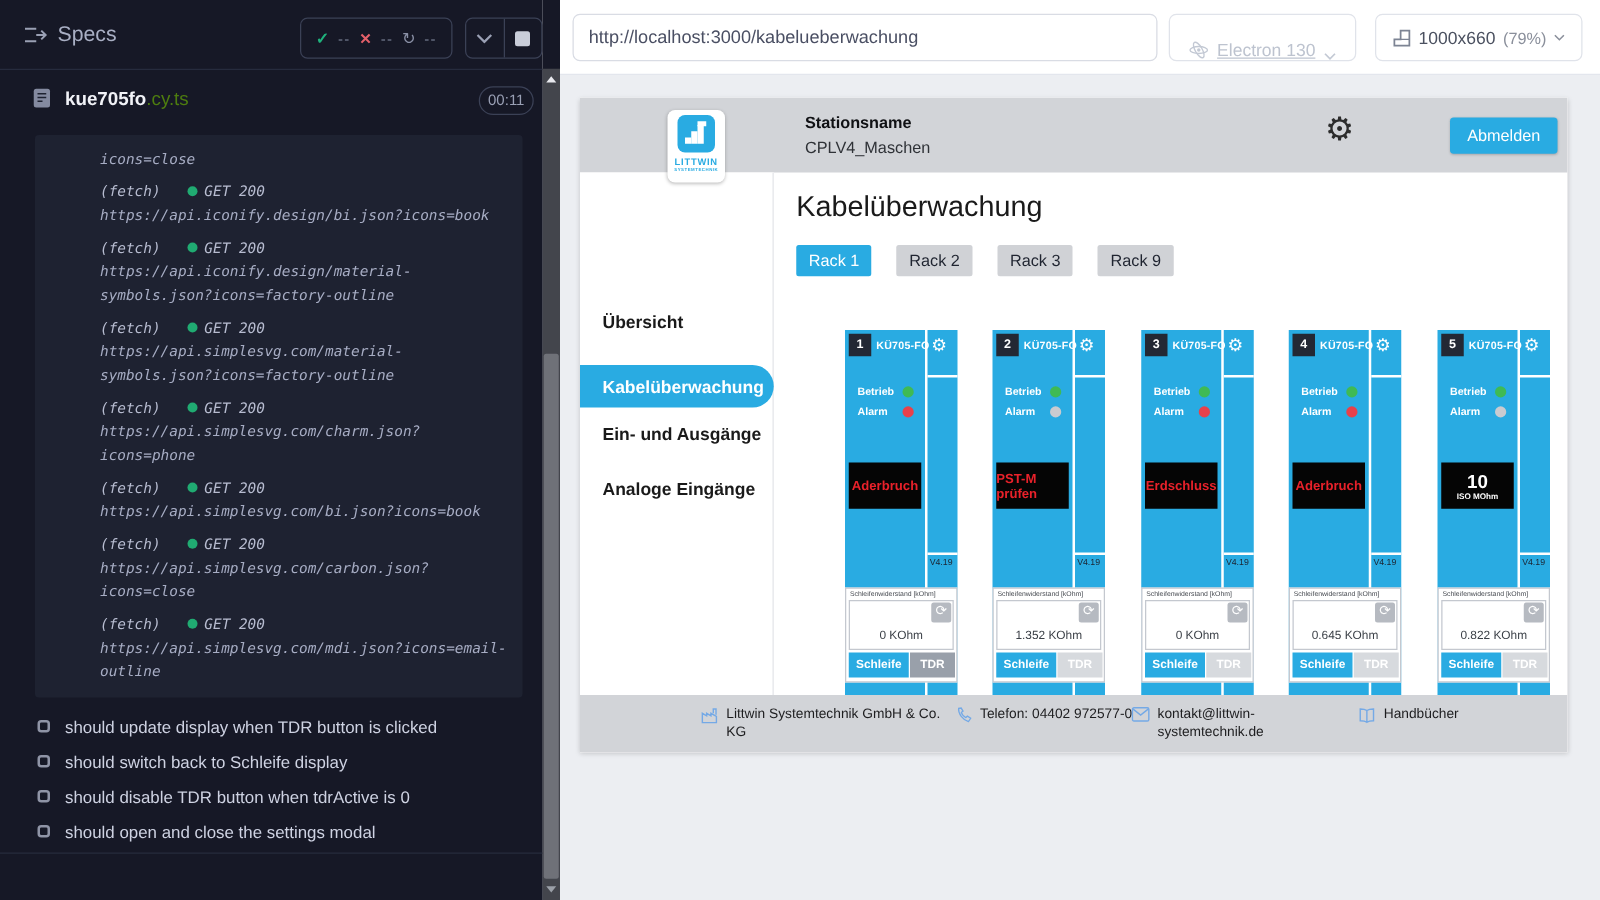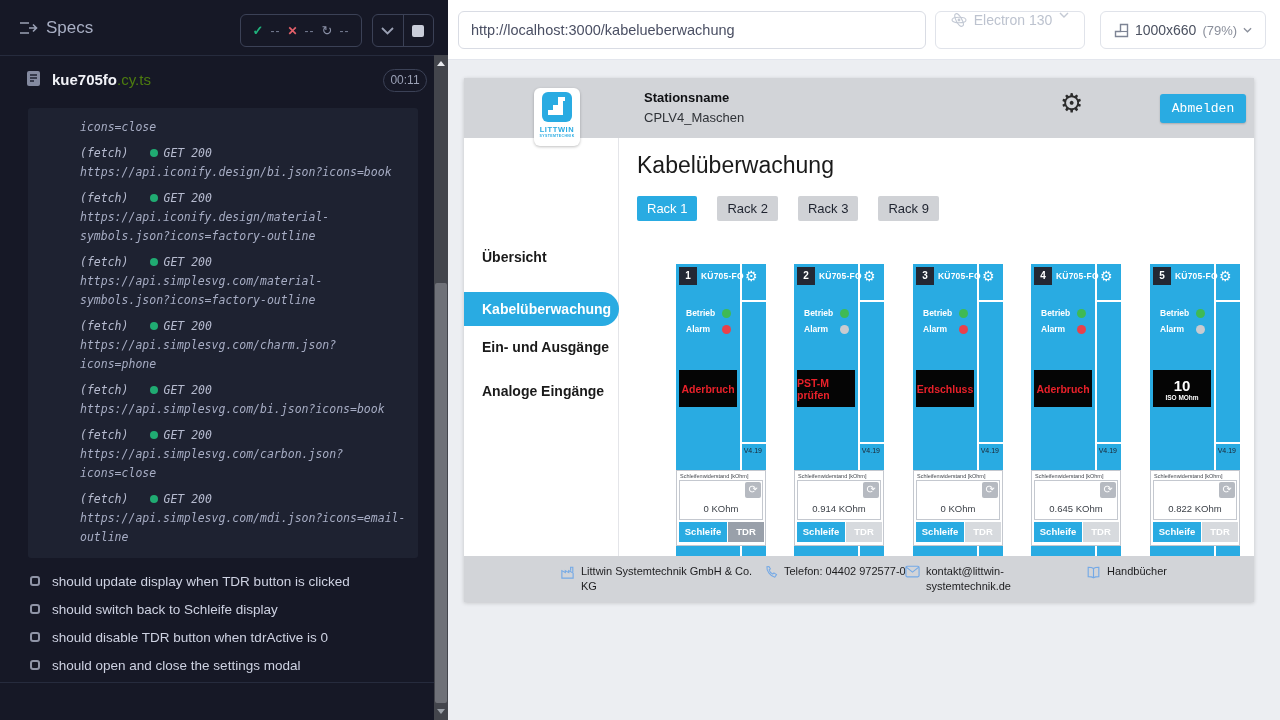--- a/index.html
+++ b/index.html
@@ -40,39 +40,39 @@
   .lp-scrollbar { position:absolute; left:434px; top:0; width:14px; height:720px; background:#161826; }
   .sb-track { position:absolute; left:0; top:55px; width:14px; height:665px; background:#43454c; }
   .sb-thumb { position:absolute; left:1px; top:228px; width:12px; height:420px; background:#6f7178; border-radius:2px; cursor:pointer; }
   .sb-up { position:absolute; left:3px; top:6px; width:0; height:0; border-left:4px solid transparent; border-right:4px solid transparent; border-bottom:5px solid #e8e9ee; }
   .sb-down { position:absolute; left:3px; bottom:6px; width:0; height:0; border-left:4px solid transparent; border-right:4px solid transparent; border-top:5px solid #9ba0a8; }
 
   
   .right-panel { position:absolute; left:448px; top:0; width:832px; height:720px; background:#eceef2; }
   .topbar { position:absolute; left:0; top:0; width:832px; height:60px; background:#ffffff; border-bottom:1px solid #e3e6ed; }
   .url-input { position:absolute; left:10px; top:11px; width:468px; height:38px; border:1px solid #d9dce4; border-radius:6px; padding:0 12px; font-size:14.5px; color:#4a4f63; font-family:"Liberation Sans",sans-serif; background:#fff; }
-  .browser-select { position:absolute; left:487px; top:11px; width:150px; height:38px; border:1px solid #e0e3ea; border-radius:6px; display:flex; align-items:flex-start; justify-content:center; gap:7px; color:#bdc3cf; font-size:14px; cursor:pointer; }
+  .browser-select { position:absolute; left:487px; top:11px; width:150px; height:38px; border:1px solid #e0e3ea; border-radius:6px; display:flex; align-items:flex-end; justify-content:center; gap:7px; color:#bdc3cf; font-size:14px; cursor:pointer;text-decoration:underline; }
   .viewport-select { position:absolute; left:652px; top:11px; width:166px; height:38px; border:1px solid #e0e3ea; border-radius:6px; display:flex; align-items:center; justify-content:center; gap:6px; font-size:14px; color:#4b5160; cursor:pointer; }
   .viewport-zoom { color:#8a8f9b; font-size:13px; }
 
   
   .app { position:absolute; left:16px; top:78px; width:790px; height:524px; background:#ffffff; box-shadow:0 1px 4px rgba(0,0,0,.18); overflow:hidden; }
   .app-header { position:absolute; left:0; top:0; width:790px; height:60px; background:#d2d4d8; }
   .logo-card { position:absolute; left:70px; top:10px; width:46px; height:58px; background:#fff; border-radius:6px; box-shadow:0 1px 3px rgba(0,0,0,.25); z-index:5; text-align:center; padding-top:4px; }
   .logo-mark { position:relative; width:30px; height:30px; margin:0 auto; background:#29abe2; border-radius:6px; }
   .logo-step1 { position:absolute; left:6px; bottom:7px; width:5px; height:5px; background:#fff; }
   .logo-step2 { position:absolute; left:11px; bottom:7px; width:5px; height:10px; background:#fff; }
   .logo-step3 { position:absolute; left:16px; bottom:7px; width:5px; height:15px; background:#fff; }
   .logo-flag { position:absolute; left:16px; top:5px; width:7px; height:4px; background:#fff; }
   .logo-line1 { font-size:7.5px; font-weight:bold; color:#29abe2; letter-spacing:.6px; margin-top:3px; }
   .logo-line2 { font-size:3.5px; font-weight:bold; color:#29abe2; letter-spacing:.4px; }
   .station-label { position:absolute; left:180px; top:12px; font-size:13px; font-weight:bold; color:#101114; }
   .station-name { position:absolute; left:180px; top:32px; font-size:13px; color:#2f3237; }
   .header-gear { position:absolute; left:596px; top:12px; font-size:26px; color:#2c2c2c; cursor:pointer; line-height:1; }
-  .logout-btn { position:absolute; right:8px; top:16px; width:86px; height:29px; background:#29abe2; color:#fff; font-size:13px; border:none; border-radius:3px; cursor:pointer; box-shadow:0 1px 2px rgba(0,0,0,.2); font-family:Liberation Mono, monospace; }
+  .logout-btn { position:absolute; right:8px; top:16px; width:86px; height:29px; background:#29abe2; color:#fff; font-size:13px; border:none; border-radius:3px; cursor:pointer; box-shadow:0 1px 2px rgba(0,0,0,.2); font-family:Liberation Sans, sans-serif; }
 
   .app-sidebar { position:absolute; left:0; top:60px; width:155px; height:418px; background:#fff; border-right:1px solid #e4e5e9; }
   .side-item { position:absolute; left:0; width:155px; height:26px; line-height:26px; padding-left:18px; font-size:14px; font-weight:bold; color:#1a1a1a; cursor:pointer; }
   .side-item.active { height:34px; line-height:34px; background:#29abe2; color:#fff; border-radius:0 17px 17px 0; }
 
   .page-title { position:absolute; left:173px; top:74px; font-size:23px; font-weight:500; color:#1a1a1a; }
   .tabs { position:absolute; left:173px; top:118px; display:flex; gap:20px; }
   .tab { height:25px; line-height:25px; padding:0 10px; background:#d0d2d6; color:#1f2430; font-size:13px; border-radius:2px; cursor:pointer; }
   .tab.active { background:#29abe2; color:#fff; }
 
@@ -322,21 +322,21 @@
       <div class="display red">
           <div class="display-text">PST-M prüfen</div>
           <div class="display-sub"></div>
         </div>
       <div class="cable-bar">B23</div>
       <div class="version">V4.19</div>
       <div class="res-section">
         <div class="res-label">Schleifenwiderstand [kOhm]</div>
         <div class="res-box">
           <span class="refresh-btn">⟳</span>
-          <div class="res-value">0.914 KOhm</div>
+          <div class="res-value">1.352 KOhm</div>
         </div>
         <div class="btn-row">
           <div class="loop-btn">Schleife</div>
           <div class="tdr-btn disabled">TDR</div>
         </div>
       </div>
     </div>
 
     <div class="card" style="left:449px">
       <div class="card-num">3</div>

